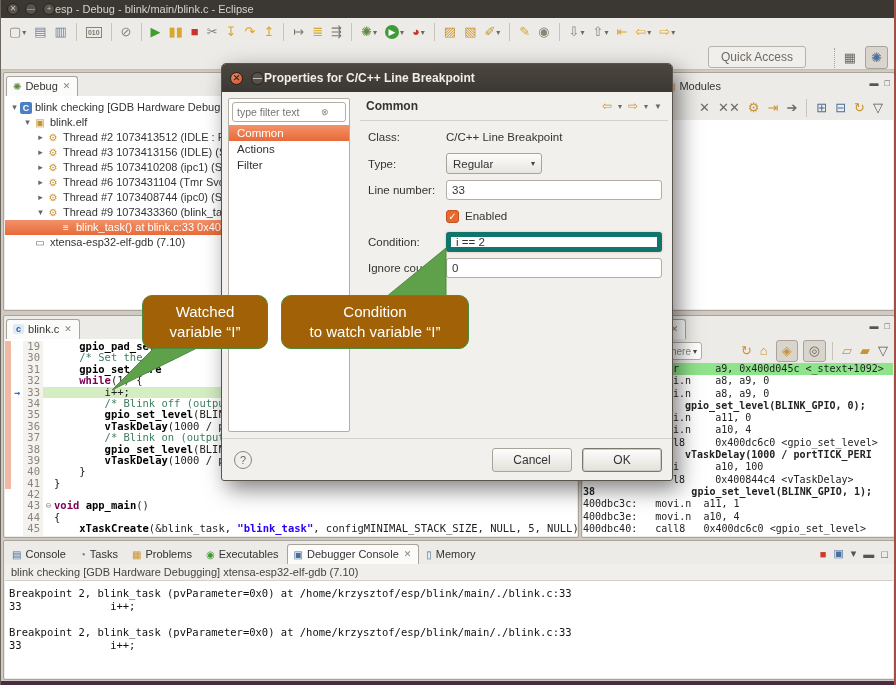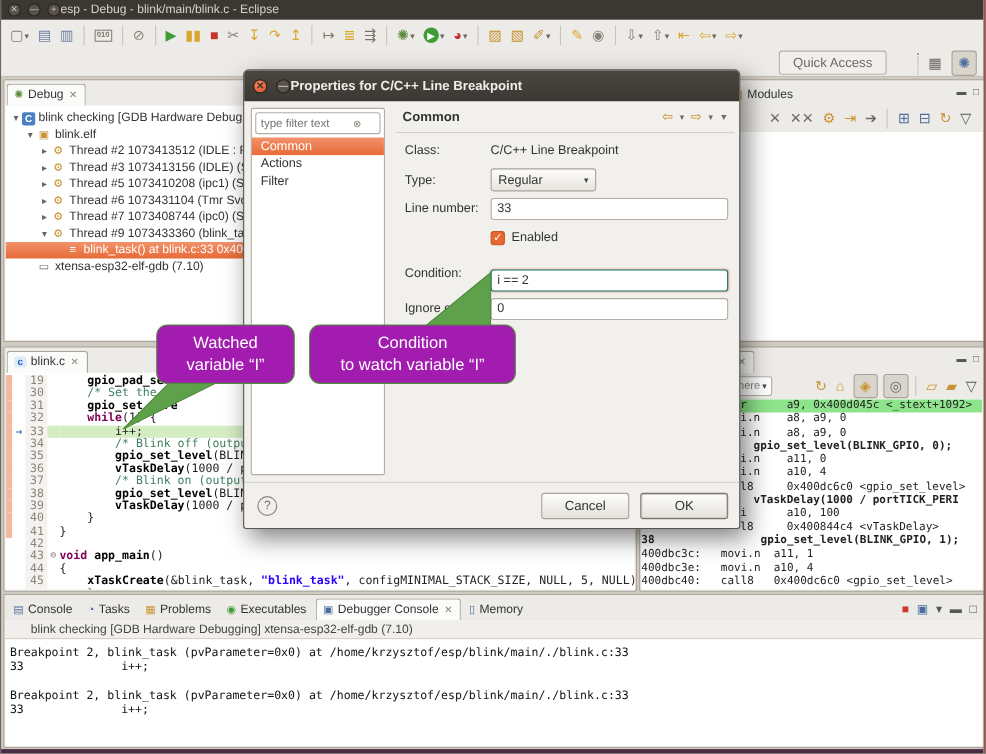--- a/index.html
+++ b/index.html
@@ -60,21 +60,21 @@
   .sy-f{color:#000;font-weight:bold;}
   
   .dtools{height:24px;display:flex;align-items:center;padding:0 2px;}
   .loccombo{display:inline-flex;align-items:center;border:1px solid #b3ada3;background:#fff;border-radius:3px;
     height:18px;padding:0 4px;color:#8a8578;font-size:10px;margin-left:18px;width:100px;justify-content:space-between;}
   .drow{height:12.3px;line-height:12.3px;white-space:pre;font-family:"DejaVu Sans Mono",monospace;font-size:10px;color:#222;}
   .drow.dsrc{font-weight:bold;}
   .drow.doff{padding-left:90px;}
   .drow.dhl{background:#8ee48a;}
   
-  .cheader{height:17px;line-height:17px;padding-left:23px;color:#444;background:#f1efeb;border-bottom:1px solid #d5d0c8;}
+  .cheader{height:17px;line-height:17px;padding-left:6px;color:#444;background:#f1efeb;border-bottom:1px solid #d5d0c8;}
   .conrow{height:13px;line-height:13px;white-space:pre;font-family:"DejaVu Sans Mono",monospace;font-size:10.5px;color:#111;padding-left:4px;}
   .conicons{position:absolute;right:6px;top:6px;display:flex;align-items:center;}
   .cicon{margin-left:7px;font-size:11px;}
   
   .dialog{position:absolute;left:220px;top:63px;width:452px;height:418px;z-index:50;
     background:#f2f0ec;border:1px solid #5a544d;border-radius:5px 5px 3px 3px;
     box-shadow:6px 8px 22px rgba(0,0,0,.5);}
   .dtitle{height:28px;background:linear-gradient(#4b463f,#3b3733);border-radius:4px 4px 0 0;
     display:flex;align-items:center;color:#f0eeea;font-weight:bold;font-size:12px;}
   .dbtn{width:13px;height:13px;border-radius:50%;margin-left:8px;border:1px solid #26231f;
@@ -93,35 +93,35 @@
   .dheadrow{display:flex;align-items:center;height:20px;padding:0 6px;}
   .dheading{font-weight:bold;font-size:12px;color:#333;flex:1;}
   .dnavico{margin-left:6px;font-size:12px;color:#c89332;}
   .dnavico.small{font-size:8px;color:#6e6962;}
   .dsep{border-top:1px solid #d5d0c8;margin:4px 0 6px 0;}
   .frow{display:flex;align-items:center;margin:0 6px 6px 8px;min-height:20px;}
   .flabel{width:78px;flex:none;font-size:11.5px;color:#333;}
   .fvalue{font-size:11.5px;color:#333;}
   .finput{flex:1;height:20px;border:1px solid #b3ada3;border-radius:3px;background:#fff;font-size:11.5px;
     padding:0 5px;color:#333;outline:none;font-family:"Liberation Sans",sans-serif;}
-  .finput.focus{border:1px solid #0f766e;box-shadow:0 0 2px rgba(224,113,74,.6);margin-top:13px;}
+  .finput.focus{border:5px solid #0f766e;box-shadow:0 0 2px rgba(224,113,74,.6);}
   .fdrop{width:96px;height:21px;border:1px solid #a9a39a;border-radius:3px;background:linear-gradient(#fdfdfc,#e8e5e0);
     display:flex;align-items:center;justify-content:space-between;padding:0 6px;font-size:11.5px;}
   .fcaret{font-size:8px;color:#444;}
   .checkbox{width:13px;height:13px;border-radius:3px;background:#e8682f;border:1px solid #c4531f;color:#fff;
     font-size:10px;line-height:12px;text-align:center;margin-right:6px;}
   .dbottombar{position:absolute;left:0;right:0;bottom:0;height:42px;border-top:1px solid #d5d0c8;display:flex;align-items:center;}
   .helpbtn{width:18px;height:18px;border-radius:50%;border:1px solid #8a857c;color:#6e6962;text-align:center;
     line-height:16px;font-size:11px;margin-left:12px;}
   .dlgbtn{height:24px;min-width:80px;border:1px solid #a9a39a;border-radius:3px;background:linear-gradient(#fdfdfc,#e4e1db);
     font-size:12px;color:#333;text-align:center;line-height:22px;margin-right:10px;}
   .dlgbtn.okfocus{border-color:#7d776e;box-shadow:inset 0 0 0 1px #cfcac2;}
   .dspacer{flex:1;}
   
-  .callout{position:absolute;z-index:60;background:#a21caf;border:1px solid #4e8a3c;border-radius:10px;
+  .callout{position:absolute;z-index:60;background:#a16207;border:1px solid #4e8a3c;border-radius:10px;
     color:#fff;text-align:center;font-size:15px;padding:6px 10px;line-height:20px;}
   .cotail{position:absolute;z-index:59;}
   .cotail polygon{fill:#5fa14b;stroke:#4e8a3c;stroke-width:1;}
   
   .bottombar{position:absolute;left:0;right:0;bottom:0;height:4px;background:#4a2b44;z-index:70;}
 </style>
 </head>
 <body>
 
 <div class="window">

